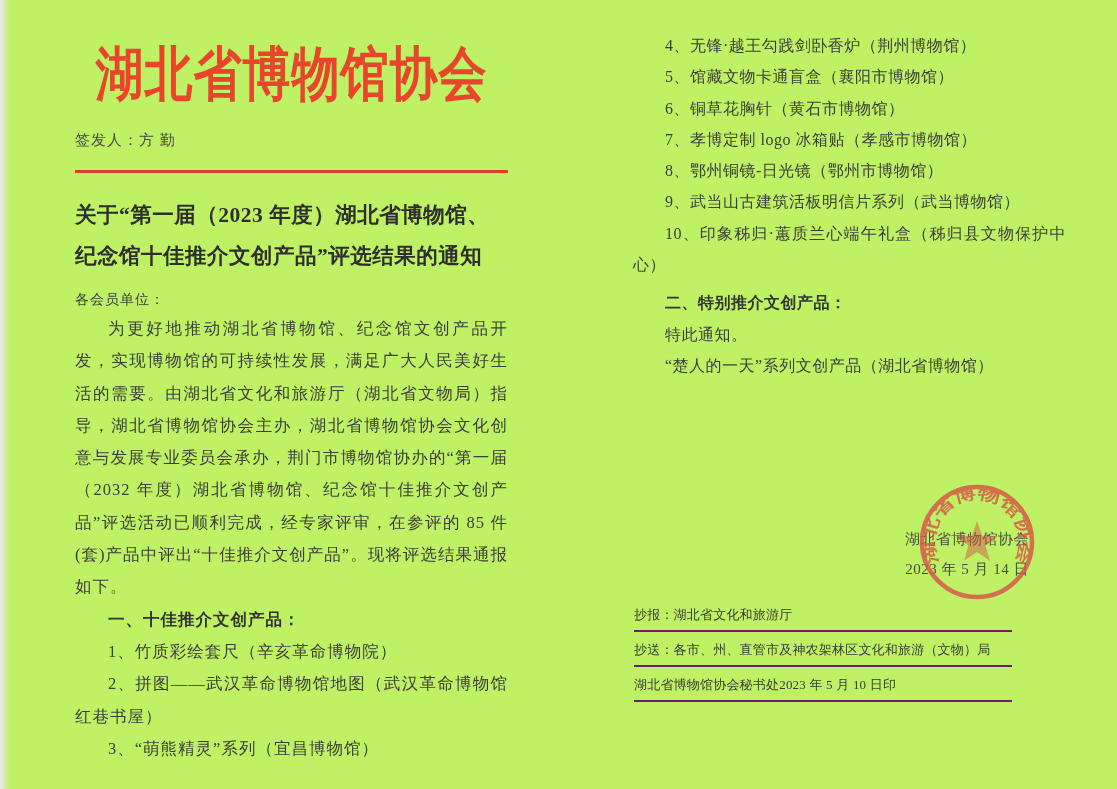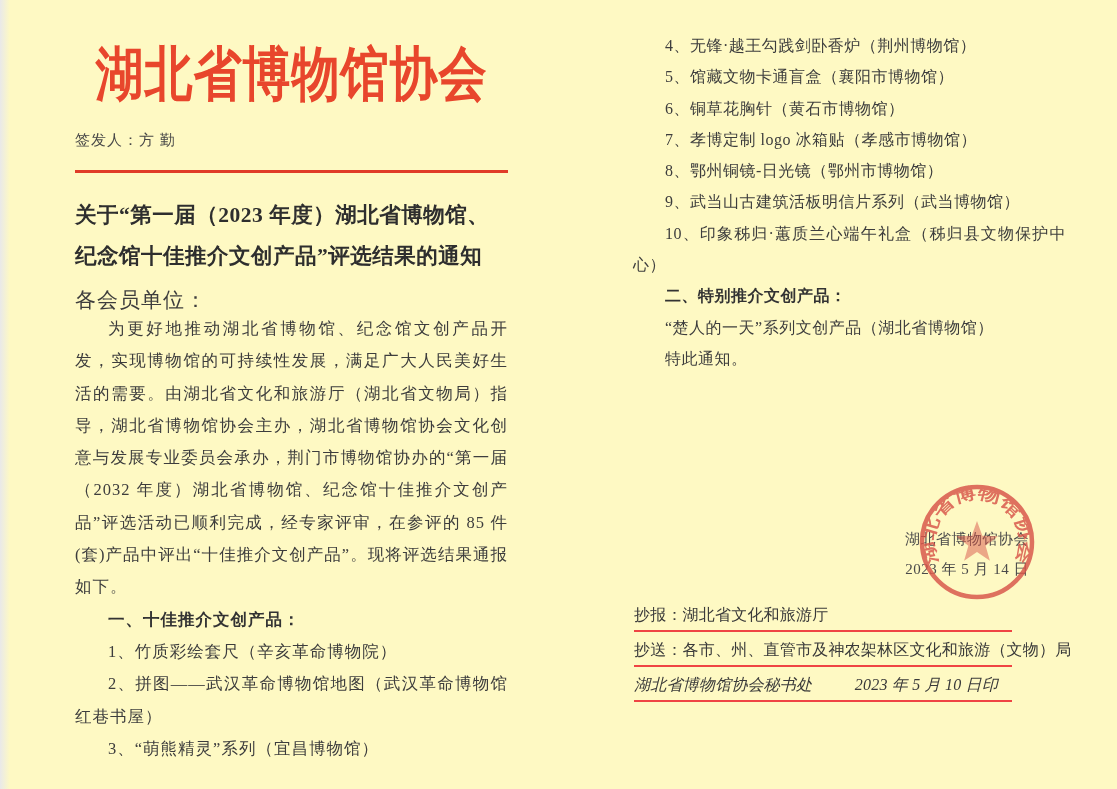--- a/index.html
+++ b/index.html
@@ -1,17 +1,17 @@
 <!DOCTYPE html>
 <html><head>
 <meta charset="utf-8">
 <style>
   html,body { margin:0; padding:0; background:#ffffff; }
   .page {
-    position:relative; width:1117px; height:789px; background:#fef9c3;
+    position:relative; width:1117px; height:789px; background:#bef264;
     font-family:"Liberation Serif","DejaVu Serif",serif;
     color:#3d3d3d; overflow:hidden;
   }
   .page::before {
     content:""; position:absolute; left:0; top:0; bottom:0; width:10px;
     background:linear-gradient(90deg, #e9e9e9, rgba(255,255,255,0)); pointer-events:none;
   }
   .col-left  { position:absolute; left:75px;  top:0; width:433px; }
   .col-right { position:absolute; left:633px; top:0; width:433px; }
 
@@ -20,47 +20,47 @@
     display:inline-block; font-size:48px; font-weight:bold; color:#e8462c;
     letter-spacing:1px; line-height:60px; transform:scaleY(1.22); white-space:nowrap;
   }
   .doc-row {
     display:flex; justify-content:space-between; margin-top:24px;
     font-size:15px; line-height:24px; letter-spacing:1px; color:#474747;
   }
   .red-rule { margin-top:18px; border-bottom:3px solid #e03c28; }
 
   .doc-title { margin-top:22px; font-size:21.5px; font-weight:bold; color:#2e2e2e; line-height:41px; letter-spacing:0.5px; }
-  .salutation { margin-top:10px; font-size:21px; line-height:26px; letter-spacing:1px; }
+  .salutation { margin-top:10px; font-size:14px; line-height:26px; letter-spacing:1px; }
   .body-par {
     margin:0; font-size:16.5px; line-height:32.3px; letter-spacing:1px;
     text-align:justify; text-indent:2em;
   }
   .sec-heading { font-size:16.5px; font-weight:bold; line-height:32.3px; letter-spacing:1px; text-indent:2em; color:#333; }
   .list-item  { font-size:16.5px; line-height:32.3px; letter-spacing:1px; text-indent:2em; text-align:justify; }
 
   .col-right .list-item, .col-right .sec-heading, .col-right .plain-line {
     font-size:16px; line-height:31.3px; letter-spacing:0.5px;
   }
   .list2 { margin-top:30px; }
-  .sec2-heading { }
+  .sec2-heading { margin-top:7px; }
   .plain-line { text-indent:2em; }
 
   .signature {
     position:absolute; left:898px; top:524px; width:138px; text-align:center;
     font-size:15px; line-height:30px; letter-spacing:0.5px; color:#4a4a4a; white-space:nowrap;
   }
   .seal { position:absolute; left:917px; top:482px; width:120px; height:120px; opacity:0.82; }
 
   .footer { position:absolute; left:634px; top:604px; width:378px; }
   .footer-row {
-    font-size:16px; line-height:21px; letter-spacing:0.2px; color:#3a3a3a;
-    padding-bottom:5px; border-bottom:2px solid #ef4444; margin-bottom:7px; white-space:nowrap;
+    font-size:13px; line-height:21px; letter-spacing:0.2px; color:#3a3a3a;
+    padding-bottom:5px; border-bottom:2px solid #701a75; margin-bottom:7px; white-space:nowrap;
   }
-  .footer-row.split { display:flex; justify-content:space-between; padding-right:14px;font-style:italic; }
+  .footer-row.split { display:flex; padding-right:14px; }
 </style>
 </head>
 <body>
 
 <div class="page">
 
   <div class="col-left">
     <div class="masthead-wrap">
       <div class="masthead">湖北省博物馆协会</div>
     </div>
@@ -84,22 +84,22 @@
     <div class="list2">
       <div class="list-item">4、无锋·越王勾践剑卧香炉（荆州博物馆）</div>
       <div class="list-item">5、馆藏文物卡通盲盒（襄阳市博物馆）</div>
       <div class="list-item">6、铜草花胸针（黄石市博物馆）</div>
       <div class="list-item">7、孝博定制 logo 冰箱贴（孝感市博物馆）</div>
       <div class="list-item">8、鄂州铜镜-日光镜（鄂州市博物馆）</div>
       <div class="list-item">9、武当山古建筑活板明信片系列（武当博物馆）</div>
       <div class="list-item">10、印象秭归·蕙质兰心端午礼盒（秭归县文物保护中心）</div>
     </div>
     <div class="sec-heading sec2-heading">二、特别推介文创产品：</div>
+    <div class="plain-line">特此通知。</div>
     <div class="plain-line">“楚人的一天”系列文创产品（湖北省博物馆）</div>
-    <div class="plain-line">特此通知。</div>
   </div>
 
   <div class="signature">
     <div>湖北省博物馆协会</div>
     <div>2023 年 5 月 14 日</div>
   </div>
 
   <svg class="seal" viewBox="0 0 120 120">
     <defs>
       <path id="sealArc" d="M 22.8,81.5 A 43,43 0 1 1 97.2,81.5" fill="none"></path>

